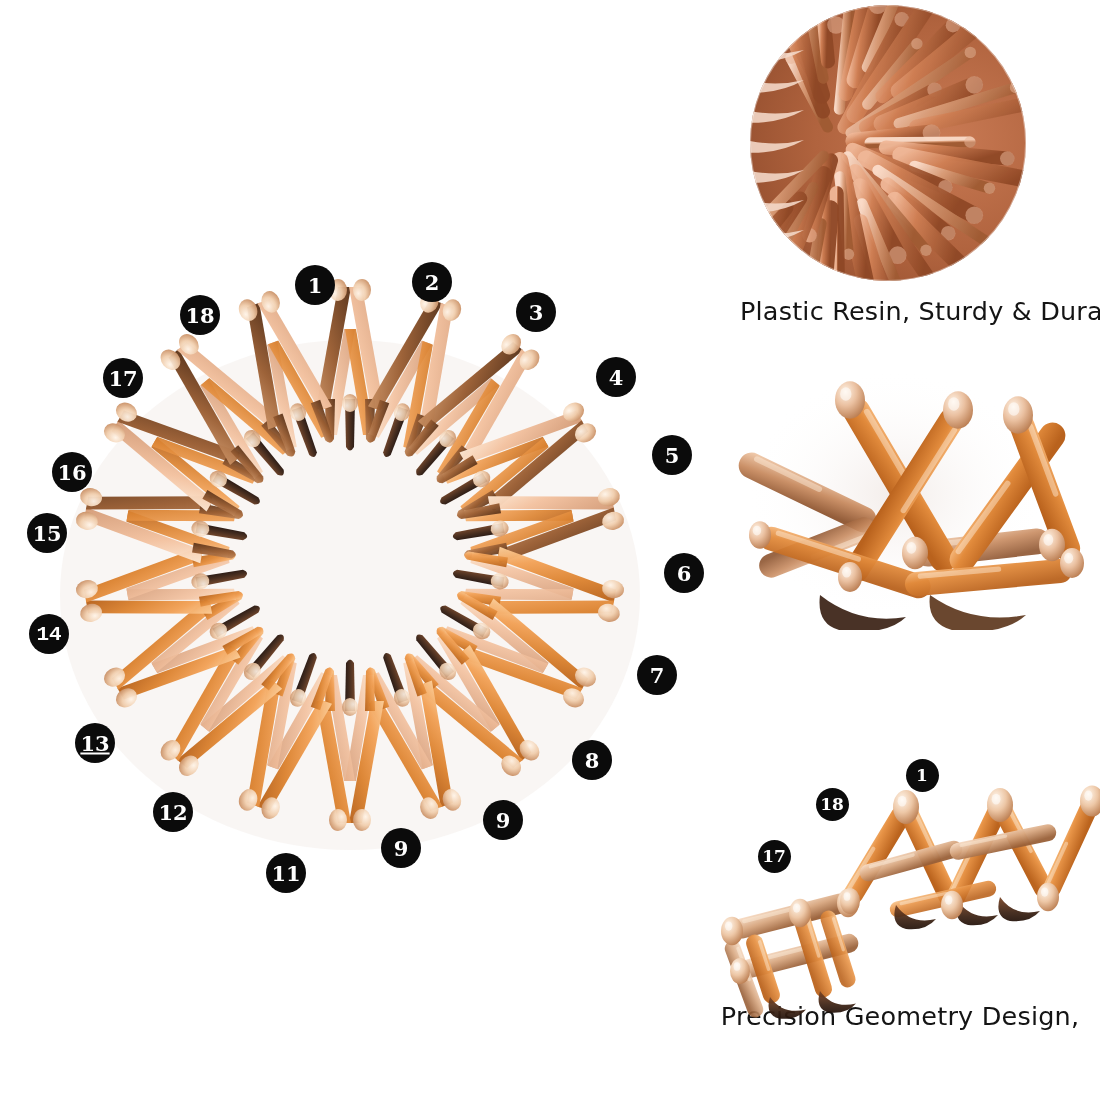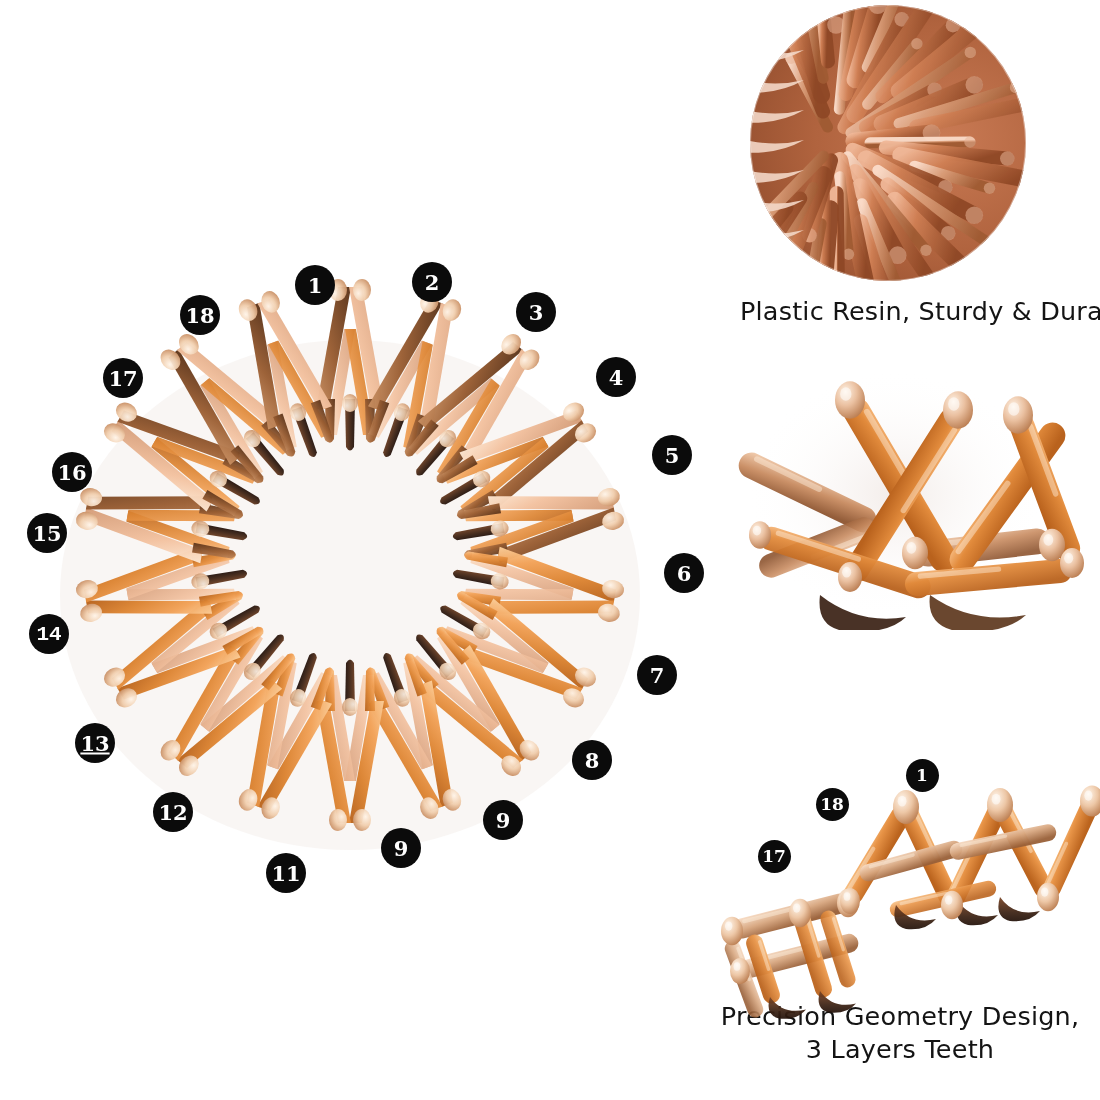--- a/index.html
+++ b/index.html
@@ -852,21 +852,20 @@
             <ellipse cx="56.92" cy="175.6" rx="4.18" ry="4.95" fill="#FFFFFF" opacity="0.55"></ellipse>
           </g>
           <g>
             <ellipse cx="372" cy="208" rx="12" ry="15" fill="url(#gPost)"></ellipse>
             <ellipse cx="368.64" cy="203.2" rx="4.5600000000000005" ry="5.4" fill="#FFFFFF" opacity="0.55"></ellipse>
           </g>
         </g>
     </svg>
     <div class="caption" id="caption-geometry">
       <span class="cap-line">Precision Geometry Design,</span>
-      <span class="cap-line">3 Layers Teeth</span>
     </div>
   </div>
 
   <div class="panel" id="inset-teeth-panel">
     <svg class="inset-media" width="400" height="290" viewBox="0 0 400 290">
       <defs>
         <linearGradient id="gArm3" x1="0" y1="0" x2="0.5" y2="1">
           <stop offset="0%" stop-color="#F9C58C"></stop>
           <stop offset="38%" stop-color="#E89447"></stop>
           <stop offset="100%" stop-color="#BB641E"></stop>

